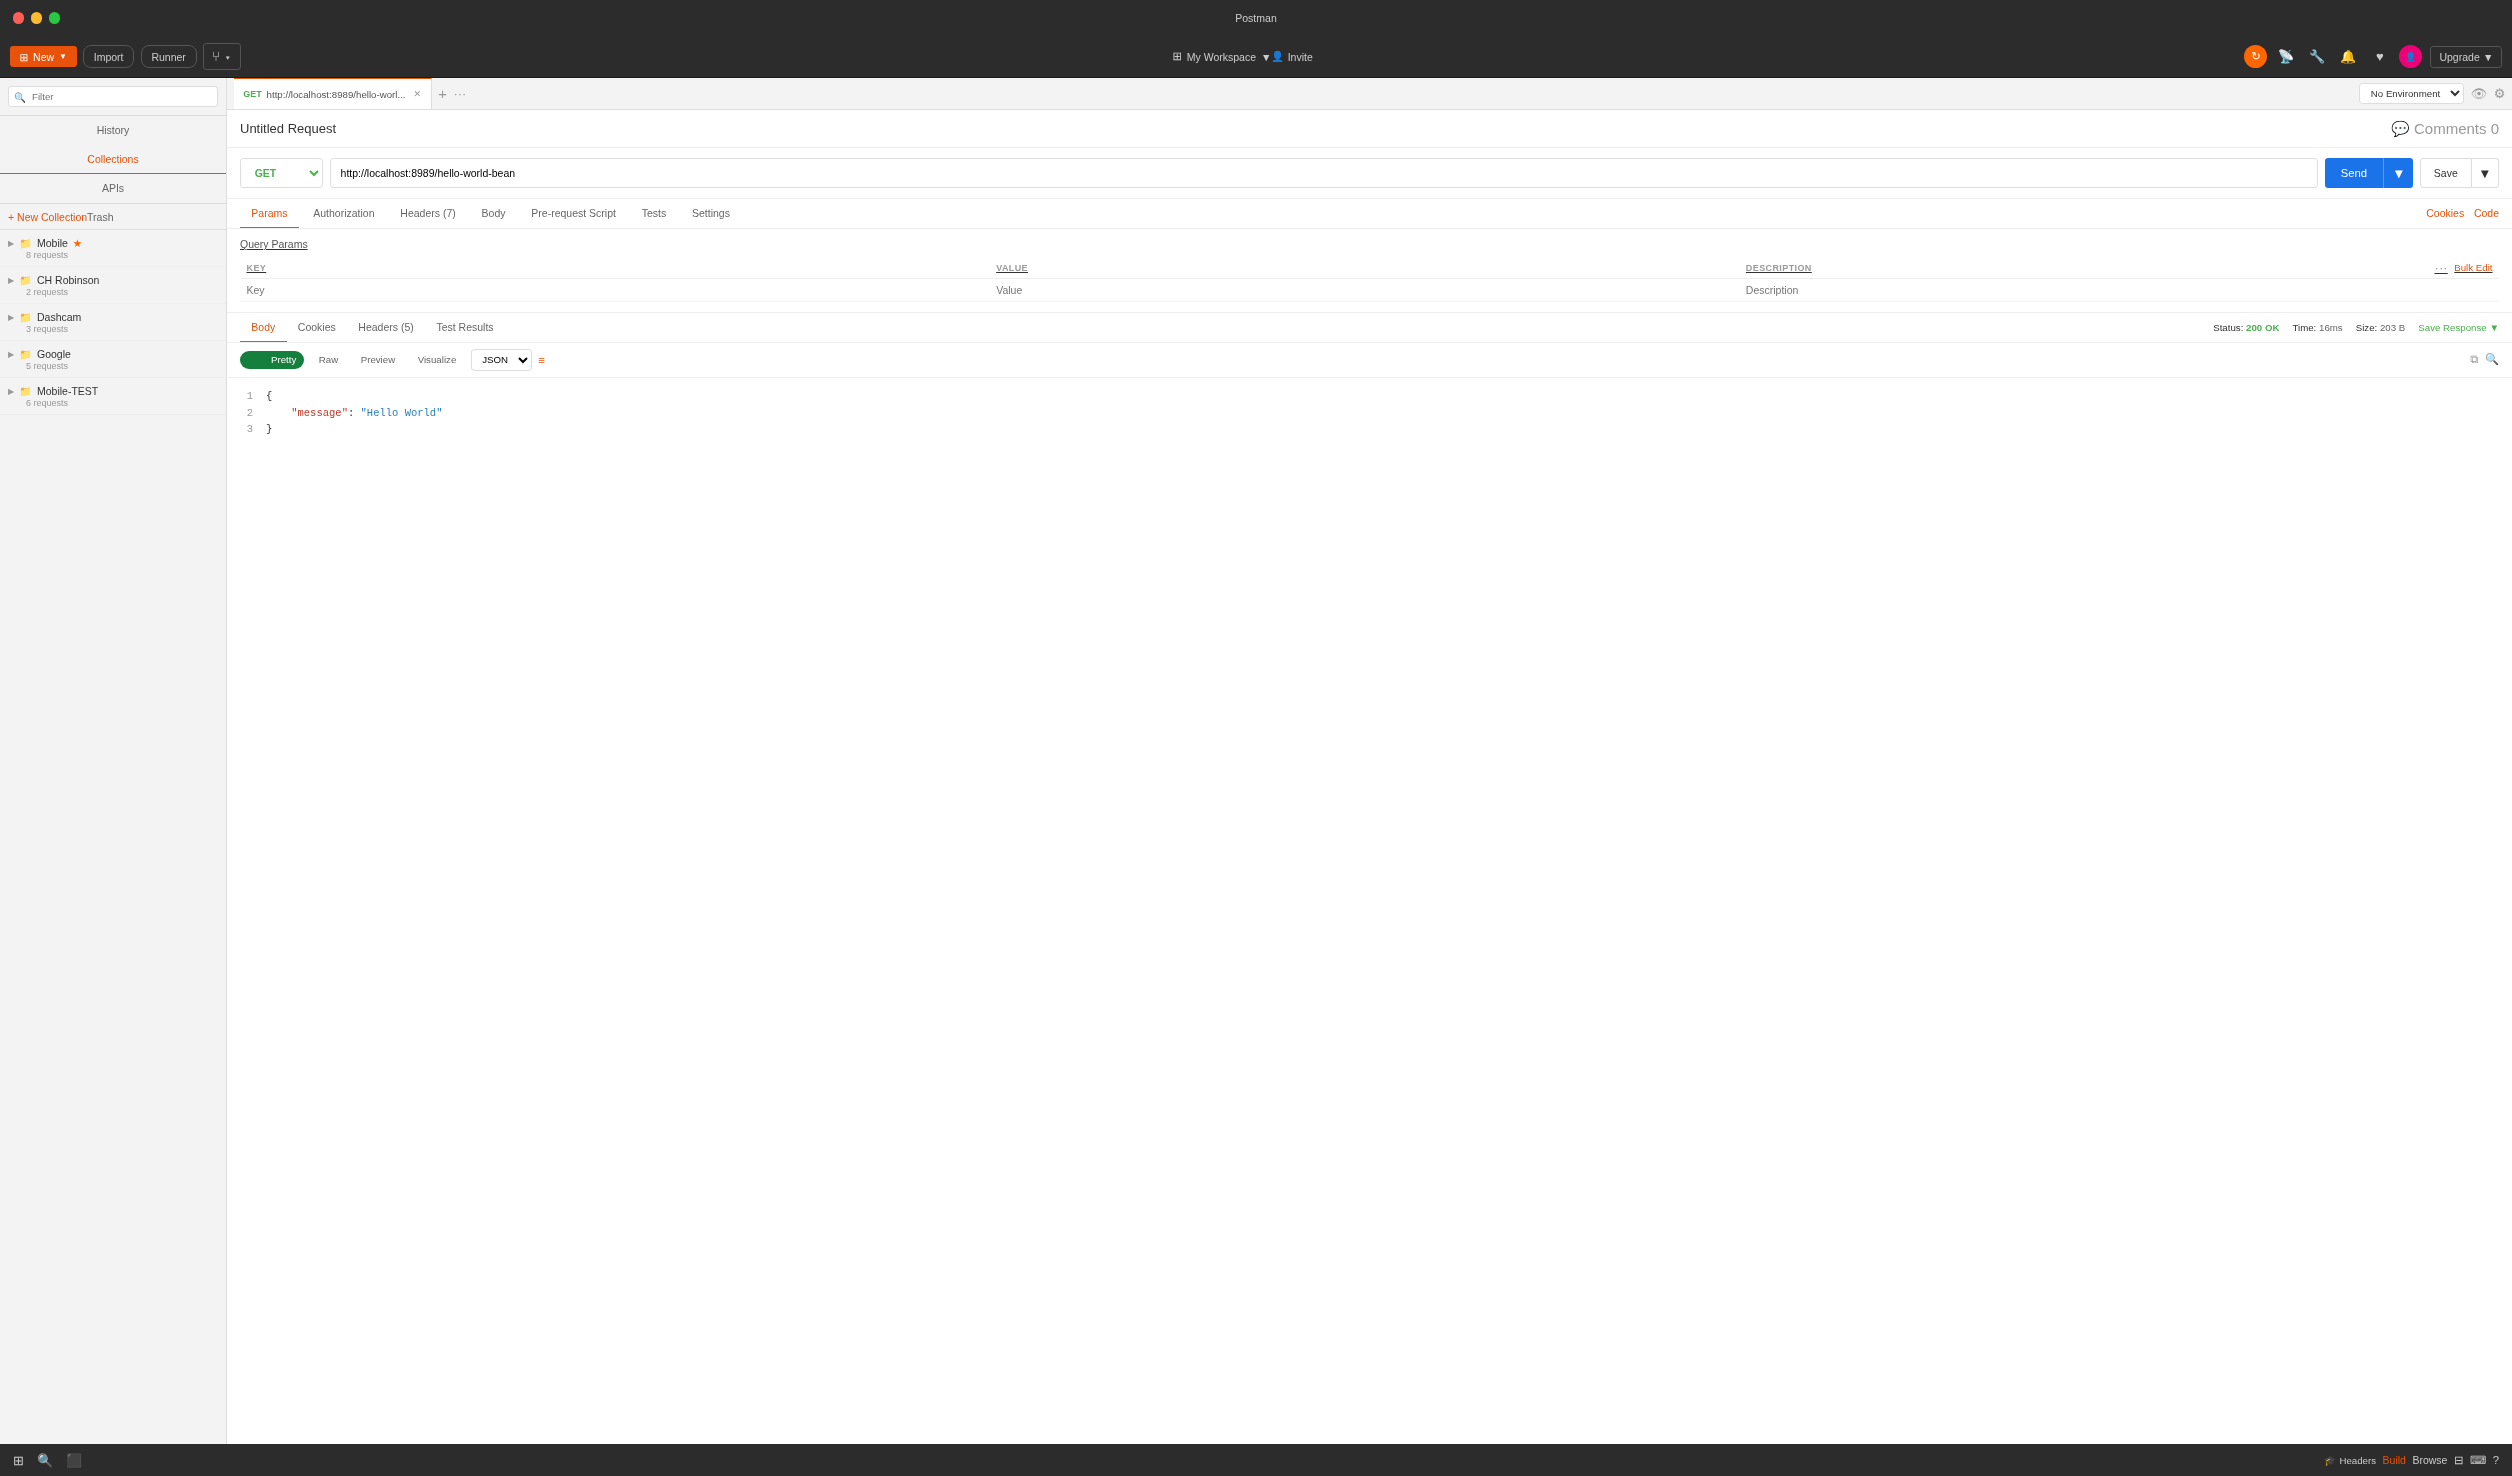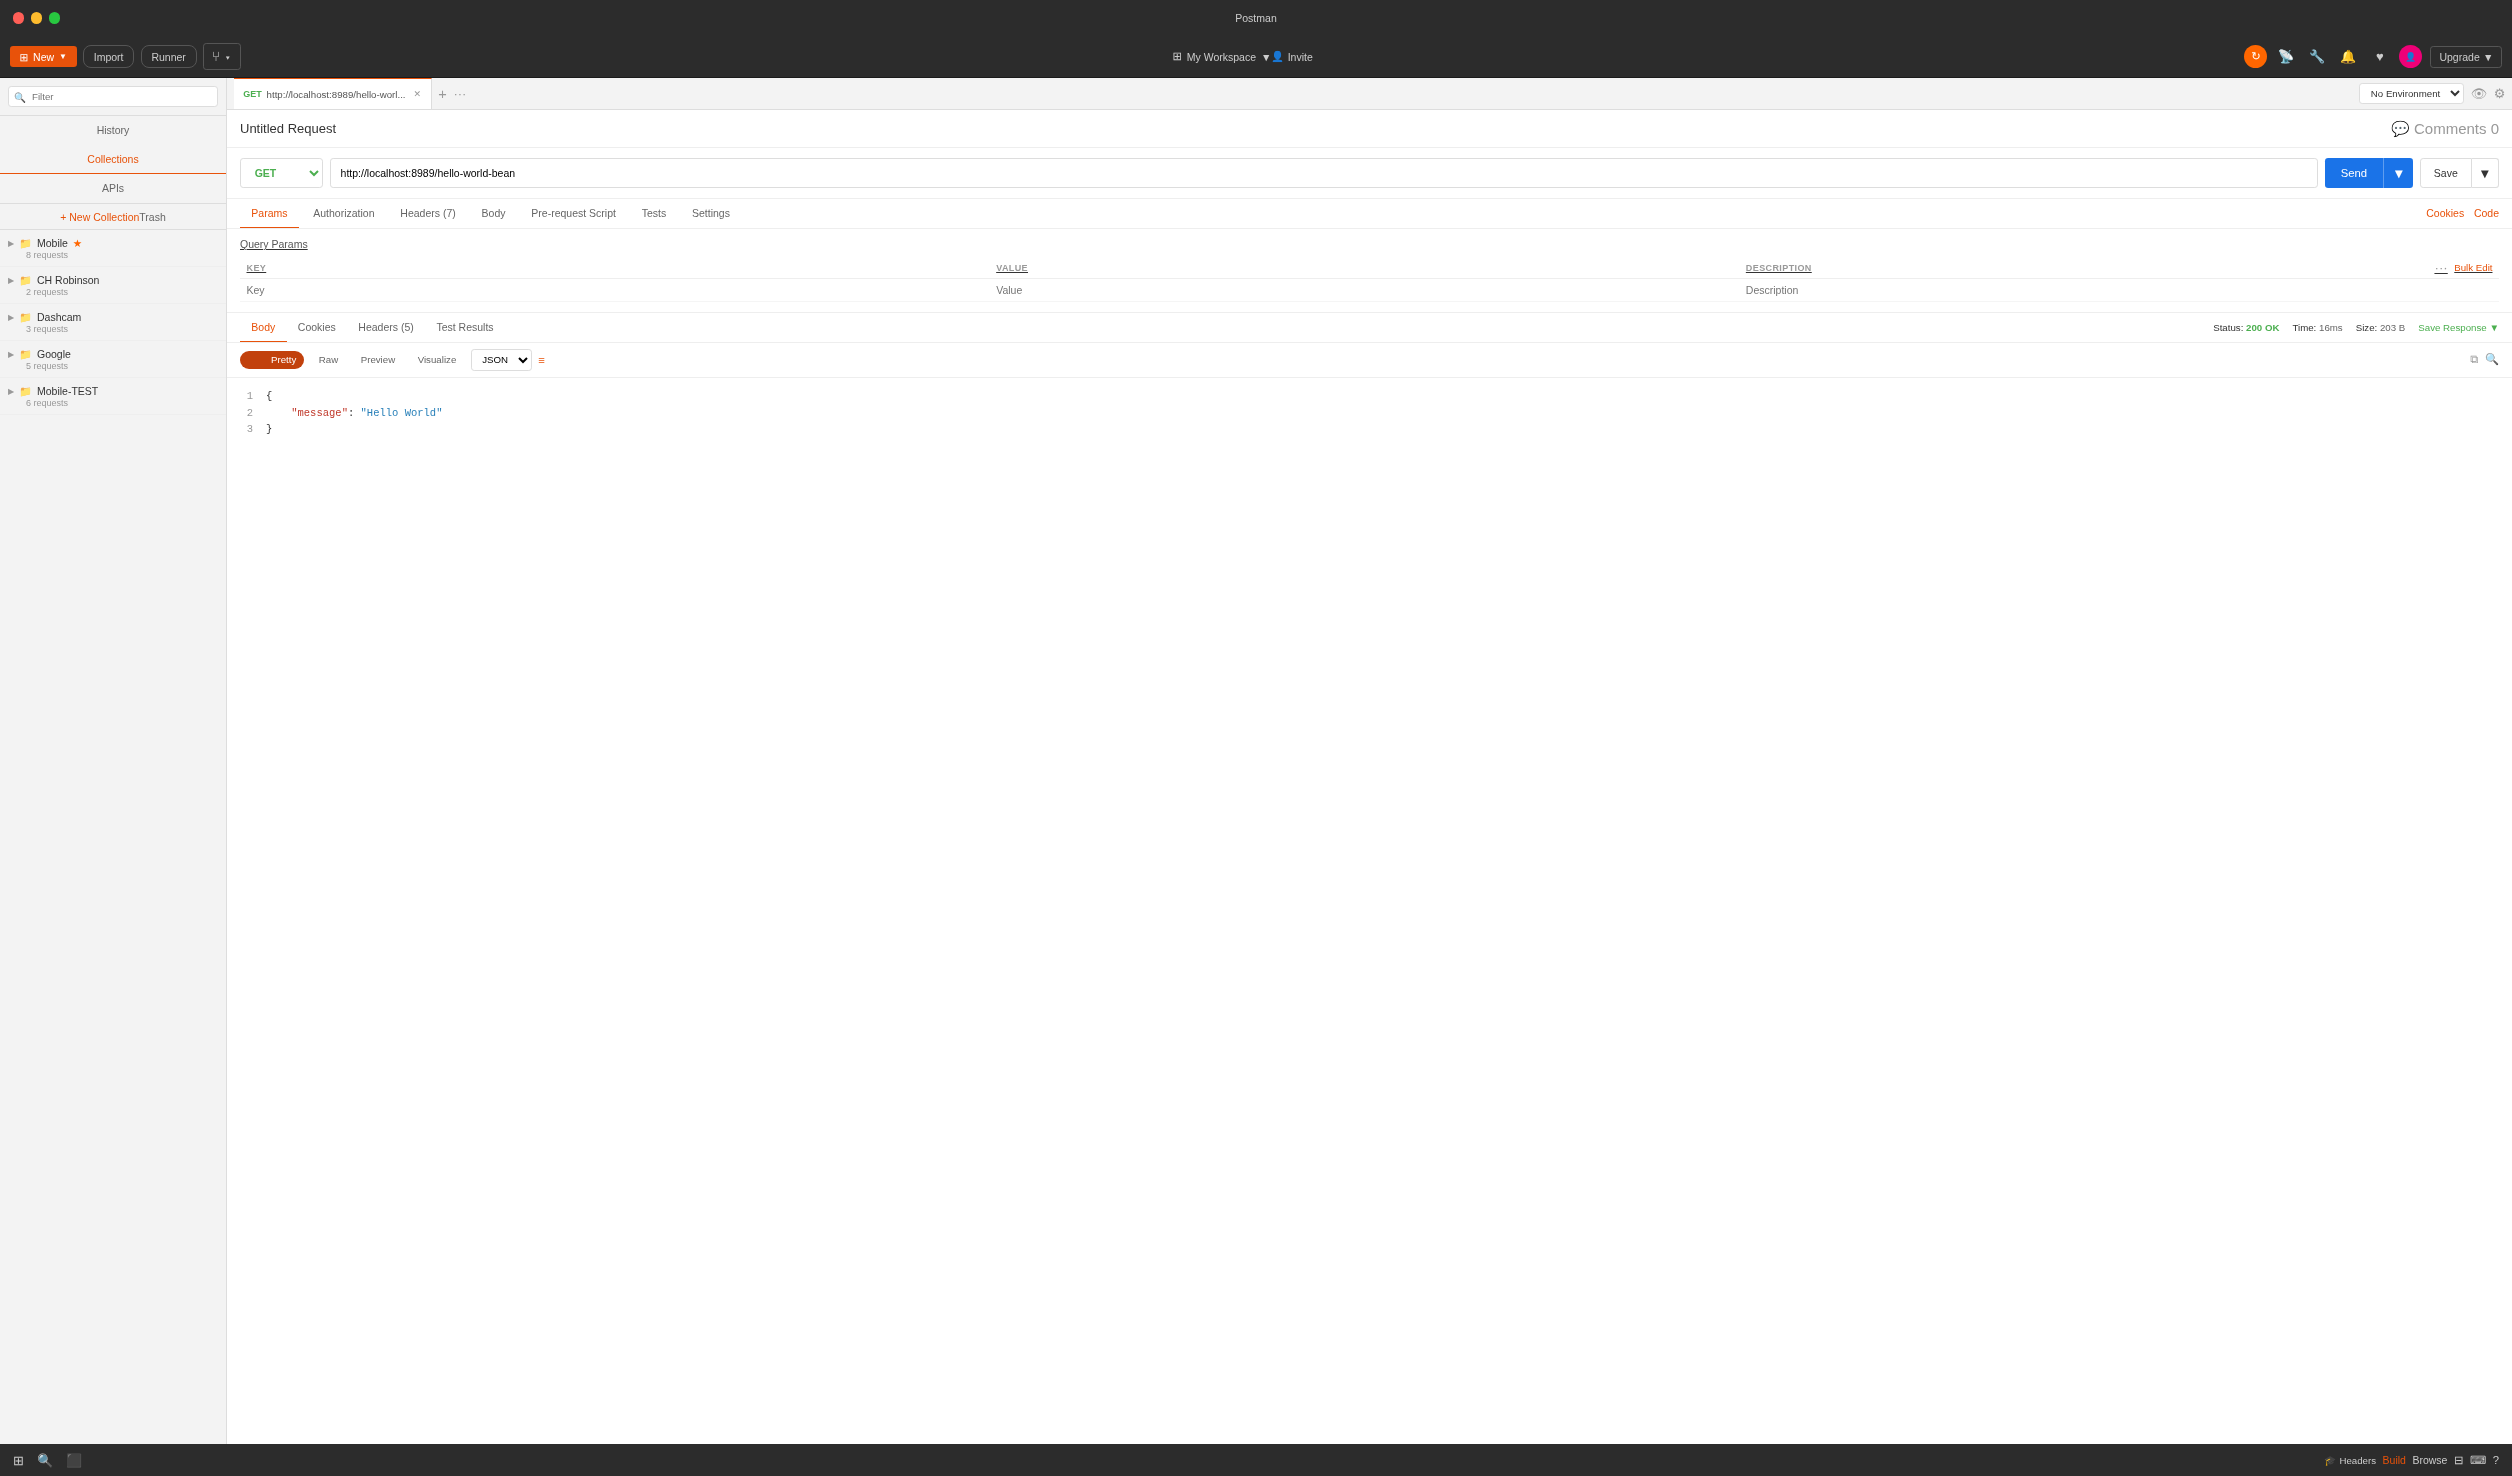--- a/index.html
+++ b/index.html
@@ -35,21 +35,21 @@
 
     
     .sidebar { width: 227px; background: #f3f3f3; border-right: 0.8px solid #ddd; display: flex; flex-direction: column; flex-shrink: 0; }
     .sidebar-search { padding: 8px; border-bottom: 0.8px solid #ddd; }
     .search-input { width: 100%; padding: 4px 8px 4px 23px; border: 0.8px solid #ddd; border-radius: 3.2px; background: white; font-size: 9.7px; outline: none; }
     .search-wrap { position: relative; }
     .search-wrap .search-icon { position: absolute; left: 6.5px; top: 50%; transform: translateY(-50%); color: #999; font-size: 9.7px; }
     .sidebar-tabs { display: flex; border-bottom: 0.8px solid #ddd; flex-direction: column; }
     .sidebar-tab { flex: 1; padding: 8px; text-align: center; font-size: 10.5px; cursor: pointer; color: #666; background: transparent; border: none; border-bottom: 1.6px solid transparent; }
     .sidebar-tab.active { color: #e8520a; border-bottom: 1.6px solid #e8520a; font-weight: 500; }
-    .sidebar-actions { padding: 6.5px 8px; display: flex; justify-content: center; align-items: center; border-bottom: 0.8px solid #ddd; }
+    .sidebar-actions { padding: 6.5px 8px; display: flex; justify-content: flex-start; align-items: center; border-bottom: 0.8px solid #ddd; }
     .new-collection-btn { color: #e8520a; background: transparent; border: none; cursor: pointer; font-size: 10.5px; display: flex; align-items: center; gap: 3.2px; }
     .trash-btn { color: #666; background: transparent; border: none; cursor: pointer; font-size: 10.5px; }
     .collection-list { flex: 1; overflow-y: auto; }
     .collection-item { padding: 6.5px 8px; cursor: pointer; display: flex; flex-direction: column; border-bottom: 0.8px solid #eee; }
     .collection-header { display: flex; align-items: center; gap: 4.9px; }
     .collection-arrow { color: #999; font-size: 8px; }
     .collection-folder { color: #999; font-size: 10.5px; }
     .collection-name { font-size: 10.5px; color: #333; font-weight: 500; }
     .collection-count { font-size: 9px; color: #999; margin-left: 18px; }
     .star { color: #f60; }
@@ -107,21 +107,21 @@
     .resp-tab.active { color: #e8520a; border-bottom: 1.6px solid #e8520a; }
     .resp-status { margin-left: auto; display: flex; align-items: center; gap: 13px; font-size: 9.7px; }
     .status-ok { color: #4caf50; font-weight: 600; }
     .status-time { color: #666; }
     .status-size { color: #666; }
     .save-response-btn { color: #4caf50; font-size: 9.7px; cursor: pointer; background: transparent; border: none; font-weight: 500; }
 
     
     .response-body-bar { display: flex; align-items: center; padding: 6.5px 13px; border-bottom: 0.8px solid #eee; gap: 6.5px; }
     .view-btn { padding: 3.2px 8px; border-radius: 9.7px; font-size: 9.7px; cursor: pointer; border: none; background: transparent; color: #666; }
-    .view-btn.active { background: #c2410c; color: white; padding-left: 31px; }
+    .view-btn.active { background: #15803d; color: white; padding-left: 31px; }
     .format-select { padding: 3.2px 6.5px; border: 0.8px solid #ddd; border-radius: 3.2px; font-size: 9.7px; background: white; }
     .format-icon-btn { background: transparent; border: none; cursor: pointer; color: #e8520a; font-size: 11.3px; }
     .resp-body-icons { margin-left: auto; display: flex; gap: 6.5px; }
     .resp-icon-btn { background: transparent; border: none; cursor: pointer; color: #999; font-size: 11.3px; }
 
     
     .code-area { padding: 9.7px 13px; font-family: 'Courier New', monospace; font-size: 10.5px; flex: 1; overflow-y: auto; background: white; }
     .code-line { display: flex; gap: 13px; line-height: 1.6; }
     .line-num { color: #999; min-width: 13px; text-align: right; user-select: none; }
     .line-content { color: #333; }

